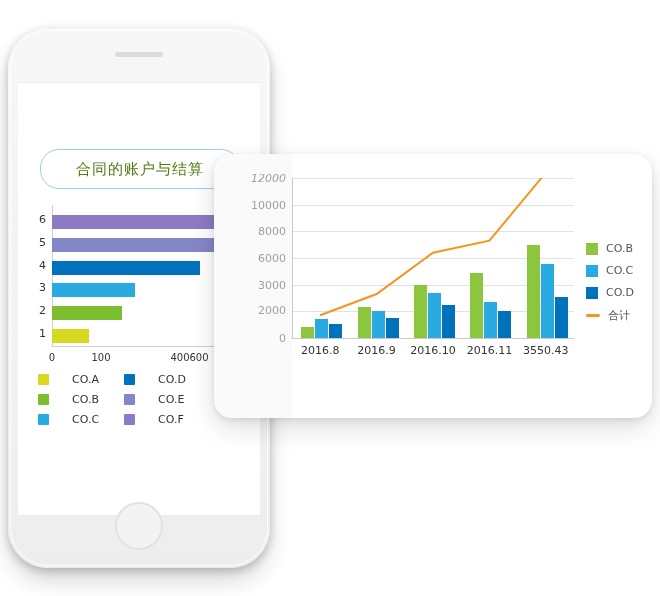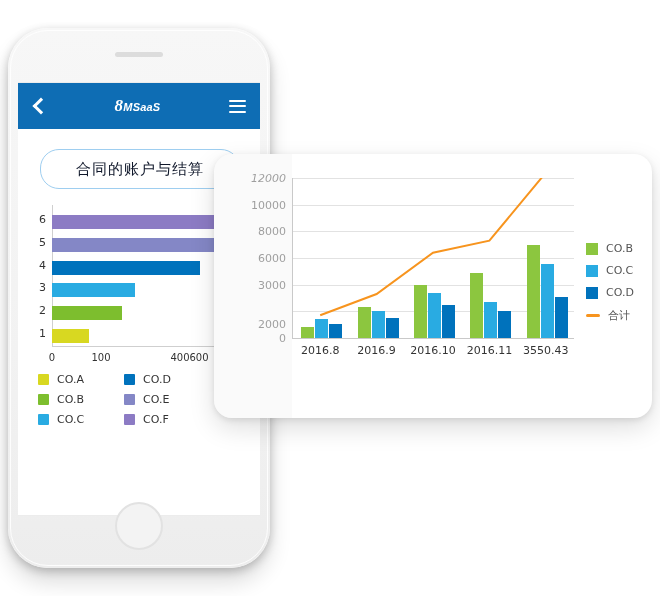--- a/index.html
+++ b/index.html
@@ -52,39 +52,39 @@
          letter-spacing:.2px;font-family:"Liberation Serif",serif;}
   .brand .small{font-size:11px;font-family:"Liberation Sans",sans-serif;font-style:italic;}
   .menu-ico{width:17px;height:13px;display:flex;flex-direction:column;justify-content:space-between;}
   .menu-ico i{display:block;height:2px;background:#fff;border-radius:1px;}
 
   
   .pill{
     position:absolute;left:22px;top:66px;width:198px;height:38px;
     border:1px solid #9ecef0;border-radius:19px;background:#fff;
     display:flex;align-items:center;justify-content:center;
-    color:#0f172a;font-size:15px;letter-spacing:1px;
+    color:#4d7c0f;font-size:15px;letter-spacing:1px;
     font-family:"DejaVu Sans",sans-serif;
   }
 
   
   .hchart{position:absolute;left:8px;top:122px;width:226px;height:160px;}
   .hc-row{position:absolute;left:26px;height:14px;}
   .hc-ylab{position:absolute;left:0;width:20px;text-align:right;font-size:11px;color:#333;
            font-family:"DejaVu Sans",sans-serif;}
   .hc-axis-x{position:absolute;left:26px;right:0;bottom:18px;height:1px;background:#cfcfcf;}
   .hc-axis-y{position:absolute;left:26px;top:0;bottom:18px;width:1px;background:#cfcfcf;}
   .hc-tick{position:absolute;bottom:2px;font-size:10px;color:#333;transform:translateX(-50%);
            font-family:"DejaVu Sans",sans-serif;}
   .hc-tick.faded{color:#d5d5d5;}
 
   
   .hlegend{position:absolute;left:20px;top:290px;width:200px;
            display:grid;grid-template-columns:86px 86px;row-gap:7px;}
-  .hl-item{display:flex;align-items:center;gap:8px;font-size:11px;color:#333;
+  .hl-item{display:flex;align-items:center;gap:23px;font-size:11px;color:#333;
            font-family:"DejaVu Sans",sans-serif;}
   .hl-sw{width:11px;height:11px;border-radius:1px;flex:0 0 auto;}
 
   
   .card{
     position:absolute;left:214px;top:154px;width:438px;height:264px;
     background:#ffffff;border-radius:18px;
     box-shadow:0 2px 6px rgba(0,0,0,.10),0 10px 26px rgba(0,0,0,.13);
   }
   .card-veil{
@@ -118,31 +118,20 @@
 <body>
 
 <div id="stage">
 
   <div class="phone">
     <div class="phone-inner-hl"></div>
     <div class="speaker"></div>
 
     <div class="screen">
 
-      <div class="app-header">
-        <div class="back-ico"></div>
-        <div class="brand">
-          <span>8</span><span class="small">MSaaS</span>
-        </div>
-        <div class="menu-ico">
-          <i></i>
-          <i></i>
-          <i></i>
-        </div>
-      </div>
 
       <div class="pill">合同的账户与结算</div>
 
       <div class="hchart" id="hchart">
           <div class="hc-axis-x"></div>
           <div class="hc-axis-y"></div>
           <div class="hc-ylab" style="top: 121.667px;">1</div>
           <div class="hc-row" style="top: 123.667px; width: 36.75px; background: rgb(216, 216, 33);"></div>
           <div class="hc-ylab" style="top: 99px;">2</div>
           <div class="hc-row" style="top: 101px; width: 69.825px; background: rgb(125, 190, 46);"></div>
@@ -224,21 +213,21 @@
           <div class="group" style="left: 233.8px;">
             <div class="bar" style="height: 93.3333px; background: rgb(140, 198, 63);"></div>
             <div class="bar" style="height: 74px; background: rgb(41, 171, 226);"></div>
             <div class="bar" style="height: 41.3333px; background: rgb(0, 114, 188);"></div>
           </div>
         </div>
       <svg class="lineSvg" id="vline" viewBox="0 0 282 160" preserveAspectRatio="none">
           <polyline points="28.2,137.3 84.6,116.0 141.0,74.7 197.4,62.7 253.8,-5.3" fill="none" stroke="#f7941e" stroke-width="2" vector-effect="non-scaling-stroke"></polyline>
         </svg>
     <div class="ylab" style="top: 166px;">0</div>
-        <div class="ylab" style="top: 152px;">2000</div>
+        <div class="ylab" style="top: 138px;">2000</div>
         <div class="ylab" style="top: 112.667px;">3000</div>
         <div class="ylab" style="top: 86px;">6000</div>
         <div class="ylab" style="top: 59.3333px;">8000</div>
         <div class="ylab" style="top: 32.6667px;">10000</div>
         <div class="ylab" style="top: 6px; font-style: italic;">12000</div>
         <div class="xlab" style="left: 84.2px;">2016.8</div>
         <div class="xlab" style="left: 140.6px;">2016.9</div>
         <div class="xlab" style="left: 197px;">2016.10</div>
         <div class="xlab" style="left: 253.4px;">2016.11</div>
         <div class="xlab" style="left: 309.8px;">3550.43</div>

